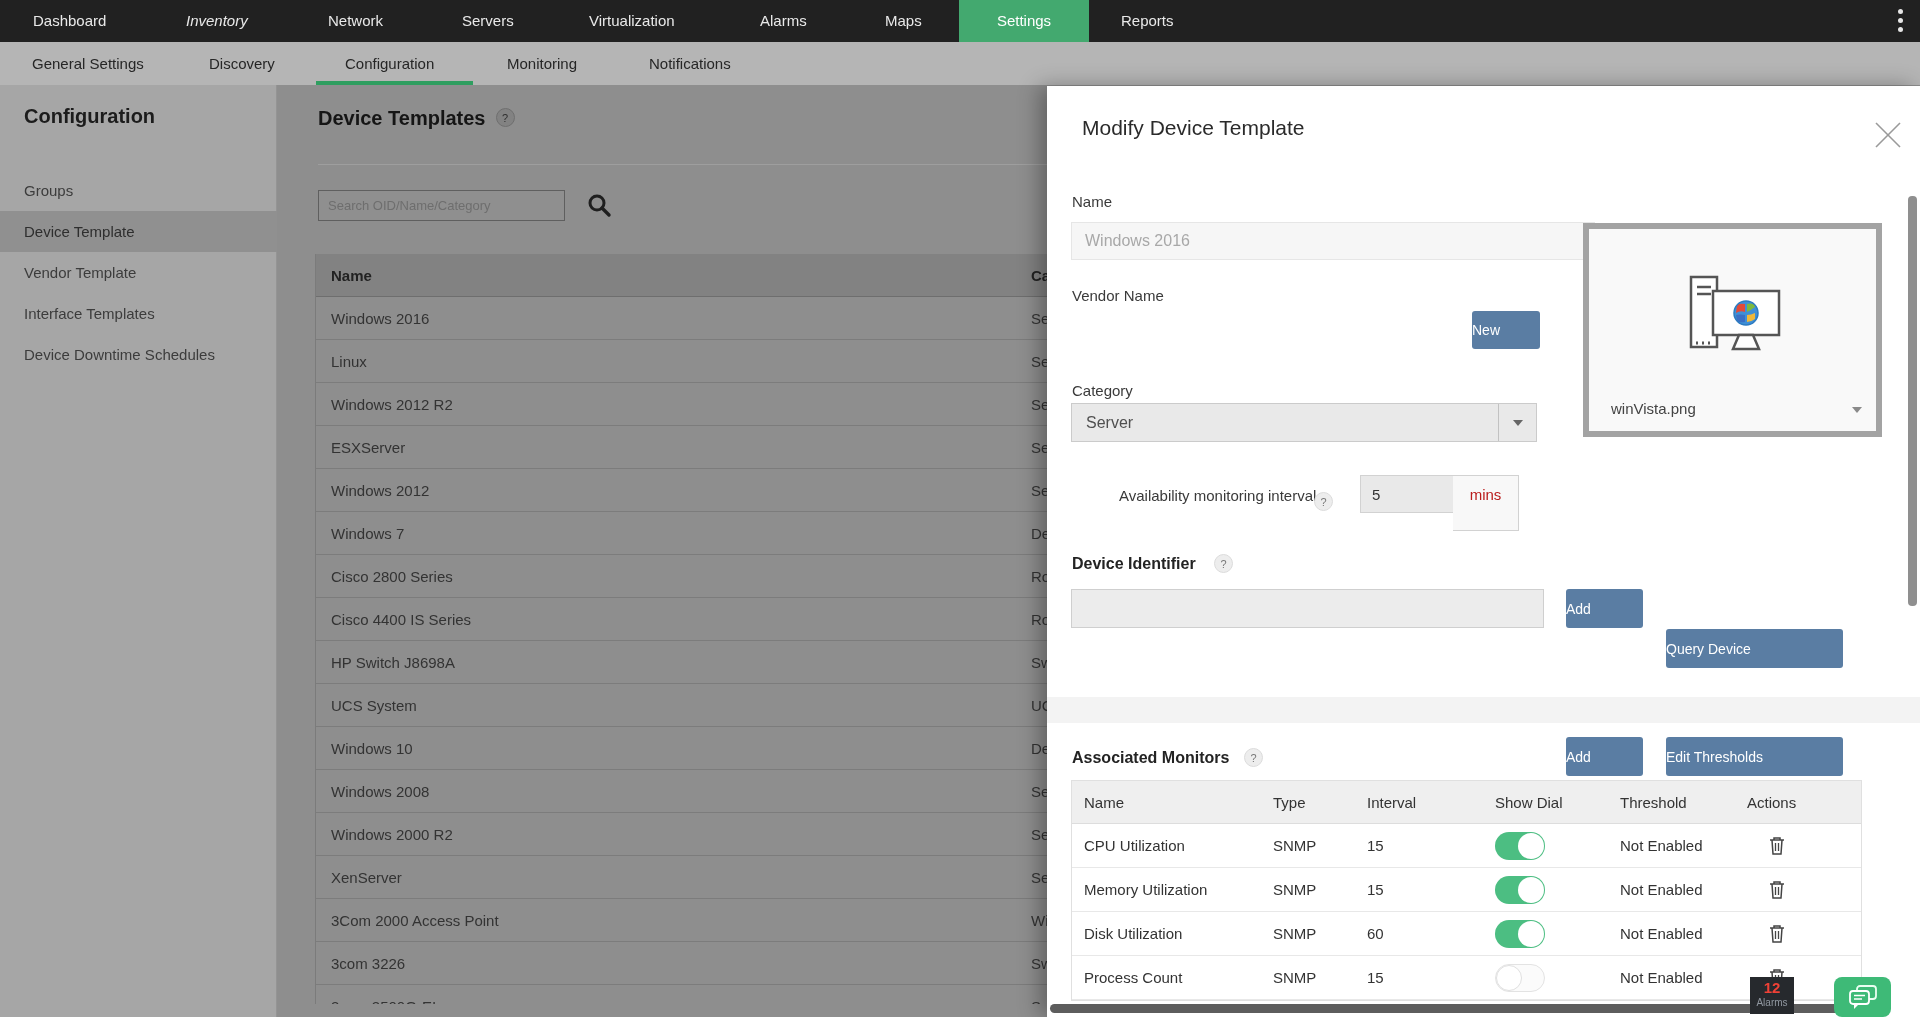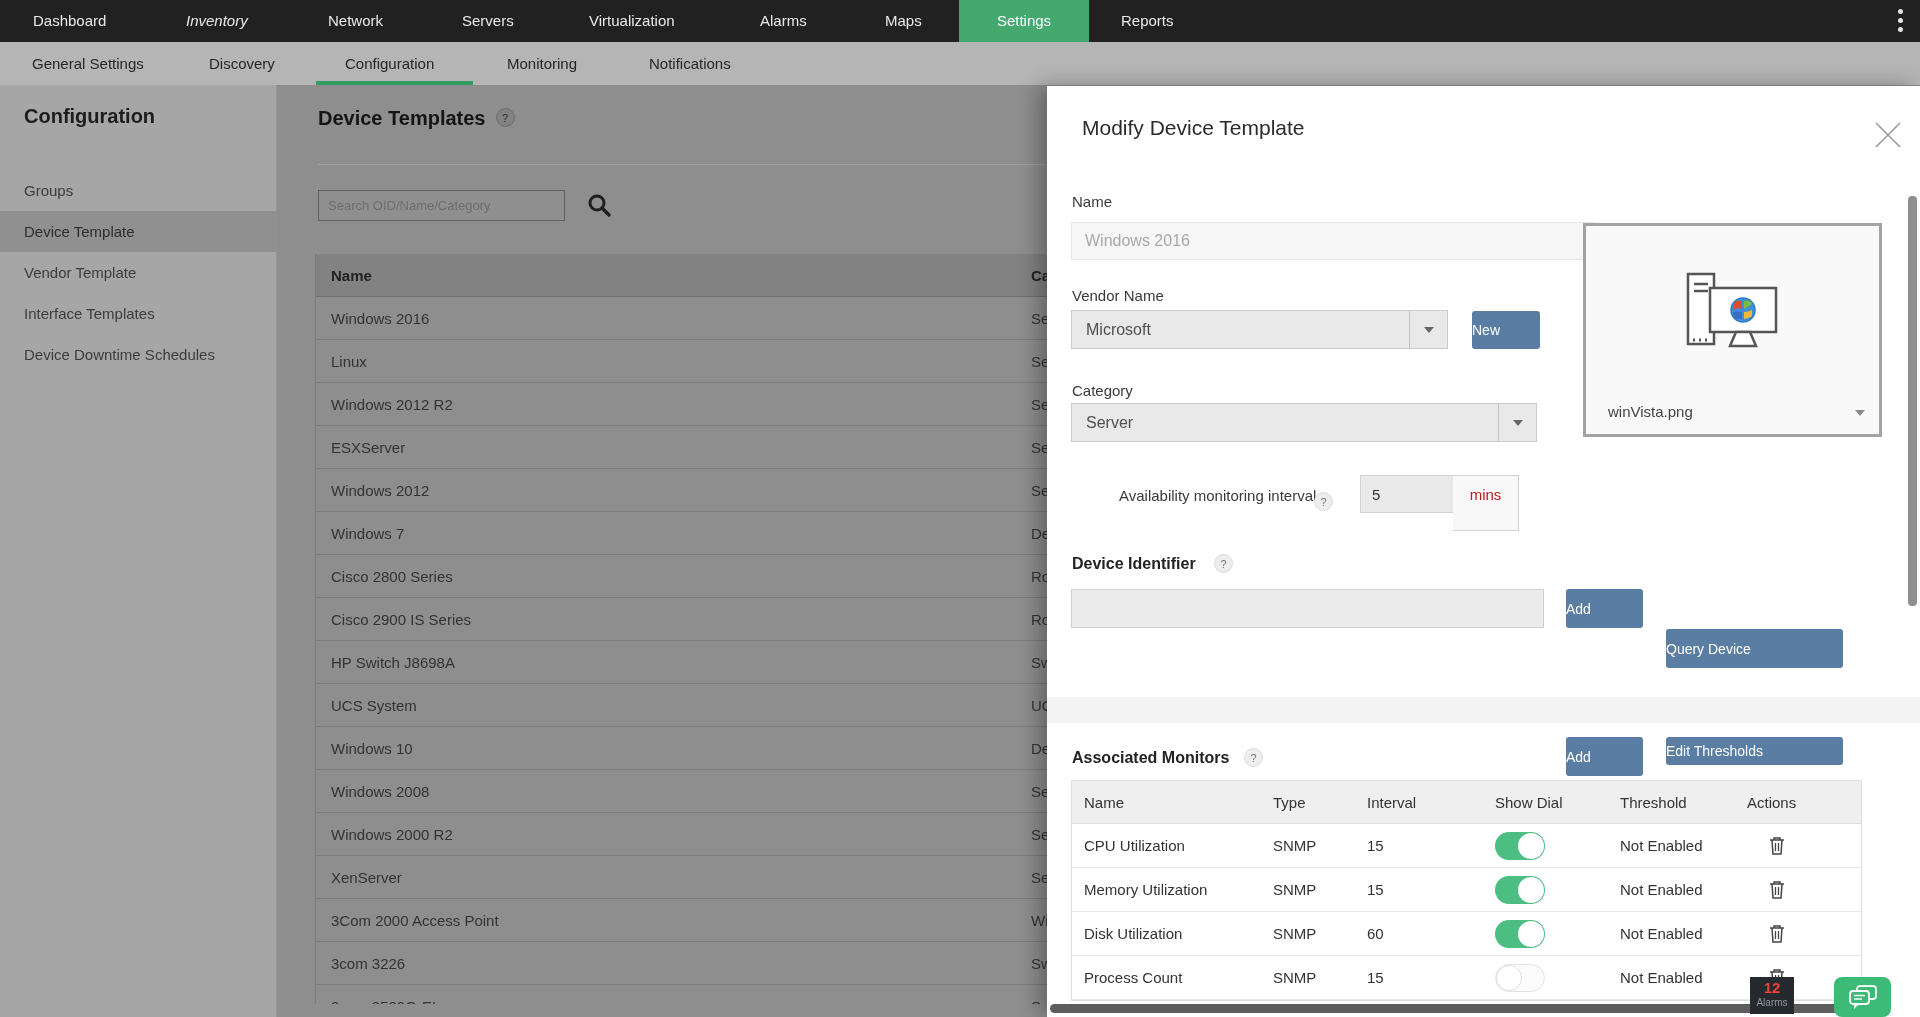--- a/index.html
+++ b/index.html
@@ -75,21 +75,21 @@
   .select { position:absolute; background:#e9e9e9; border:1px solid #cbcbcb; cursor:pointer; }
   .select .sel-text { position:absolute; left:14px; top:0; line-height:37px; font-size:16px; color:#4f4f4f; }
   .select .caret-zone { position:absolute; right:0; top:0; bottom:0; width:38px; border-left:1px solid #c2c2c2; }
   .caret { position:absolute; right:13px; top:50%; margin-top:-3px; width:0; height:0;
            border-left:5px solid transparent; border-right:5px solid transparent; border-top:6px solid #666; }
 
   .btn { position:absolute; background:#5a7da3; color:#fff; font-size:14px; text-align:left;
          border:none; border-radius:3px; cursor:pointer; font-family:"Liberation Sans", sans-serif; }
 
   #img-box { position:absolute; left:536px; top:137px; width:299px; height:214px; background:#f9f9f9;
-             border:3px solid #a3a3a3; }
+             border:6px solid #a3a3a3; }
   #img-name { position:absolute; left:22px; bottom:14px; font-size:15px; color:#444; }
   #img-caret { position:absolute; right:14px; bottom:18px; width:0; height:0;
                border-left:5px solid transparent; border-right:5px solid transparent; border-top:6px solid #8a8a8a; }
   #comp-icon { position:absolute; left:100px; top:44px; }
 
   #interval-input { position:absolute; left:313px; top:389px; width:94px; height:38px; background:#e9e9e9;
                     border:1px solid #d2d2d2; font-size:15px; color:#333; padding:0 11px;
                     font-family:"Liberation Sans", sans-serif; }
   #interval-unit { position:absolute; left:406px; top:389px; width:66px; height:56px; background:#f8f8f8;
                    border:1px solid #d2d2d2; border-left:none; line-height:38px; text-align:center;
@@ -216,21 +216,21 @@
         </div>
         <div class="device-row">
           <span class="dcol-name">Windows 7</span>
           <span class="dcol-cat">Desktop</span>
         </div>
         <div class="device-row">
           <span class="dcol-name">Cisco 2800 Series</span>
           <span class="dcol-cat">Router</span>
         </div>
         <div class="device-row">
-          <span class="dcol-name">Cisco 2900 IS Series</span>
+          <span class="dcol-name">Cisco 4400 IS Series</span>
           <span class="dcol-cat">Router</span>
         </div>
         <div class="device-row">
           <span class="dcol-name">HP Switch J8698A</span>
           <span class="dcol-cat">Switch</span>
         </div>
         <div class="device-row">
           <span class="dcol-name">UCS System</span>
           <span class="dcol-cat">UCS</span>
         </div>
@@ -291,26 +291,20 @@
       <path d="M58 39 Q62 37 66 34 L66 31.5 Q62 30 58 31 Z" fill="#7cb93e"></path>
       <path d="M47 42 Q51 41 56 42 L56 49 Q51 50 48 48 Z" fill="#3a6fc4"></path>
       <path d="M58 42 Q62 42 66 40 L66 46 Q62 49 58 49 Z" fill="#f0b83a"></path>
       <circle cx="57" cy="40" r="12" fill="none" stroke="#2d7bc0" stroke-width="1.5"></circle>
     </svg>
     <div id="img-name">winVista.png</div>
     <div id="img-caret"></div>
   </div>
 
   <div class="fld-label" style="left:25px; top:201px;">Vendor Name</div>
-  <div class="select" style="left:24px; top:224px; width:377px; height:39px;">
-    <span class="sel-text">Microsoft</span>
-    <span class="caret-zone">
-      <span class="caret"></span>
-    </span>
-  </div>
   <button class="btn" style="left:425px; top:225px; width:68px; height:38px;">New</button>
 
   <div class="fld-label" style="left:25px; top:296px;">Category</div>
   <div class="select" style="left:24px; top:317px; width:466px; height:39px;">
     <span class="sel-text">Server</span>
     <span class="caret-zone">
       <span class="caret"></span>
     </span>
   </div>
 
@@ -323,21 +317,21 @@
   <div class="help-lite" style="left:167px; top:468px;">?</div>
   <input id="ident-input" value="" style="">
   <button class="btn" style="left:519px; top:503px; width:77px; height:39px;">Add</button>
   <button class="btn" style="left:619px; top:503px; width:177px; height:39px;margin-top:40px;">Query Device</button>
 
   <div id="ident-strip2"></div>
 
   <div class="sec-label" style="left:25px; top:663px;">Associated Monitors</div>
   <div class="help-lite" style="left:197px; top:662px;">?</div>
   <button class="btn" style="left:519px; top:651px; width:77px; height:39px;">Add</button>
-  <button class="btn" style="left:619px; top:651px; width:177px; height:28px;">Edit Thresholds</button>
+  <button class="btn" style="left:619px; top:651px; width:177px; height:39px;">Edit Thresholds</button>
 
   <div id="mon-table">
     <div id="mon-head">
       <span class="mcol m-name">Name</span>
       <span class="mcol m-type">Type</span>
       <span class="mcol m-int">Interval</span>
       <span class="mcol m-dial">Show Dial</span>
       <span class="mcol m-thr">Threshold</span>
       <span class="mcol m-act">Actions</span>
     </div>

